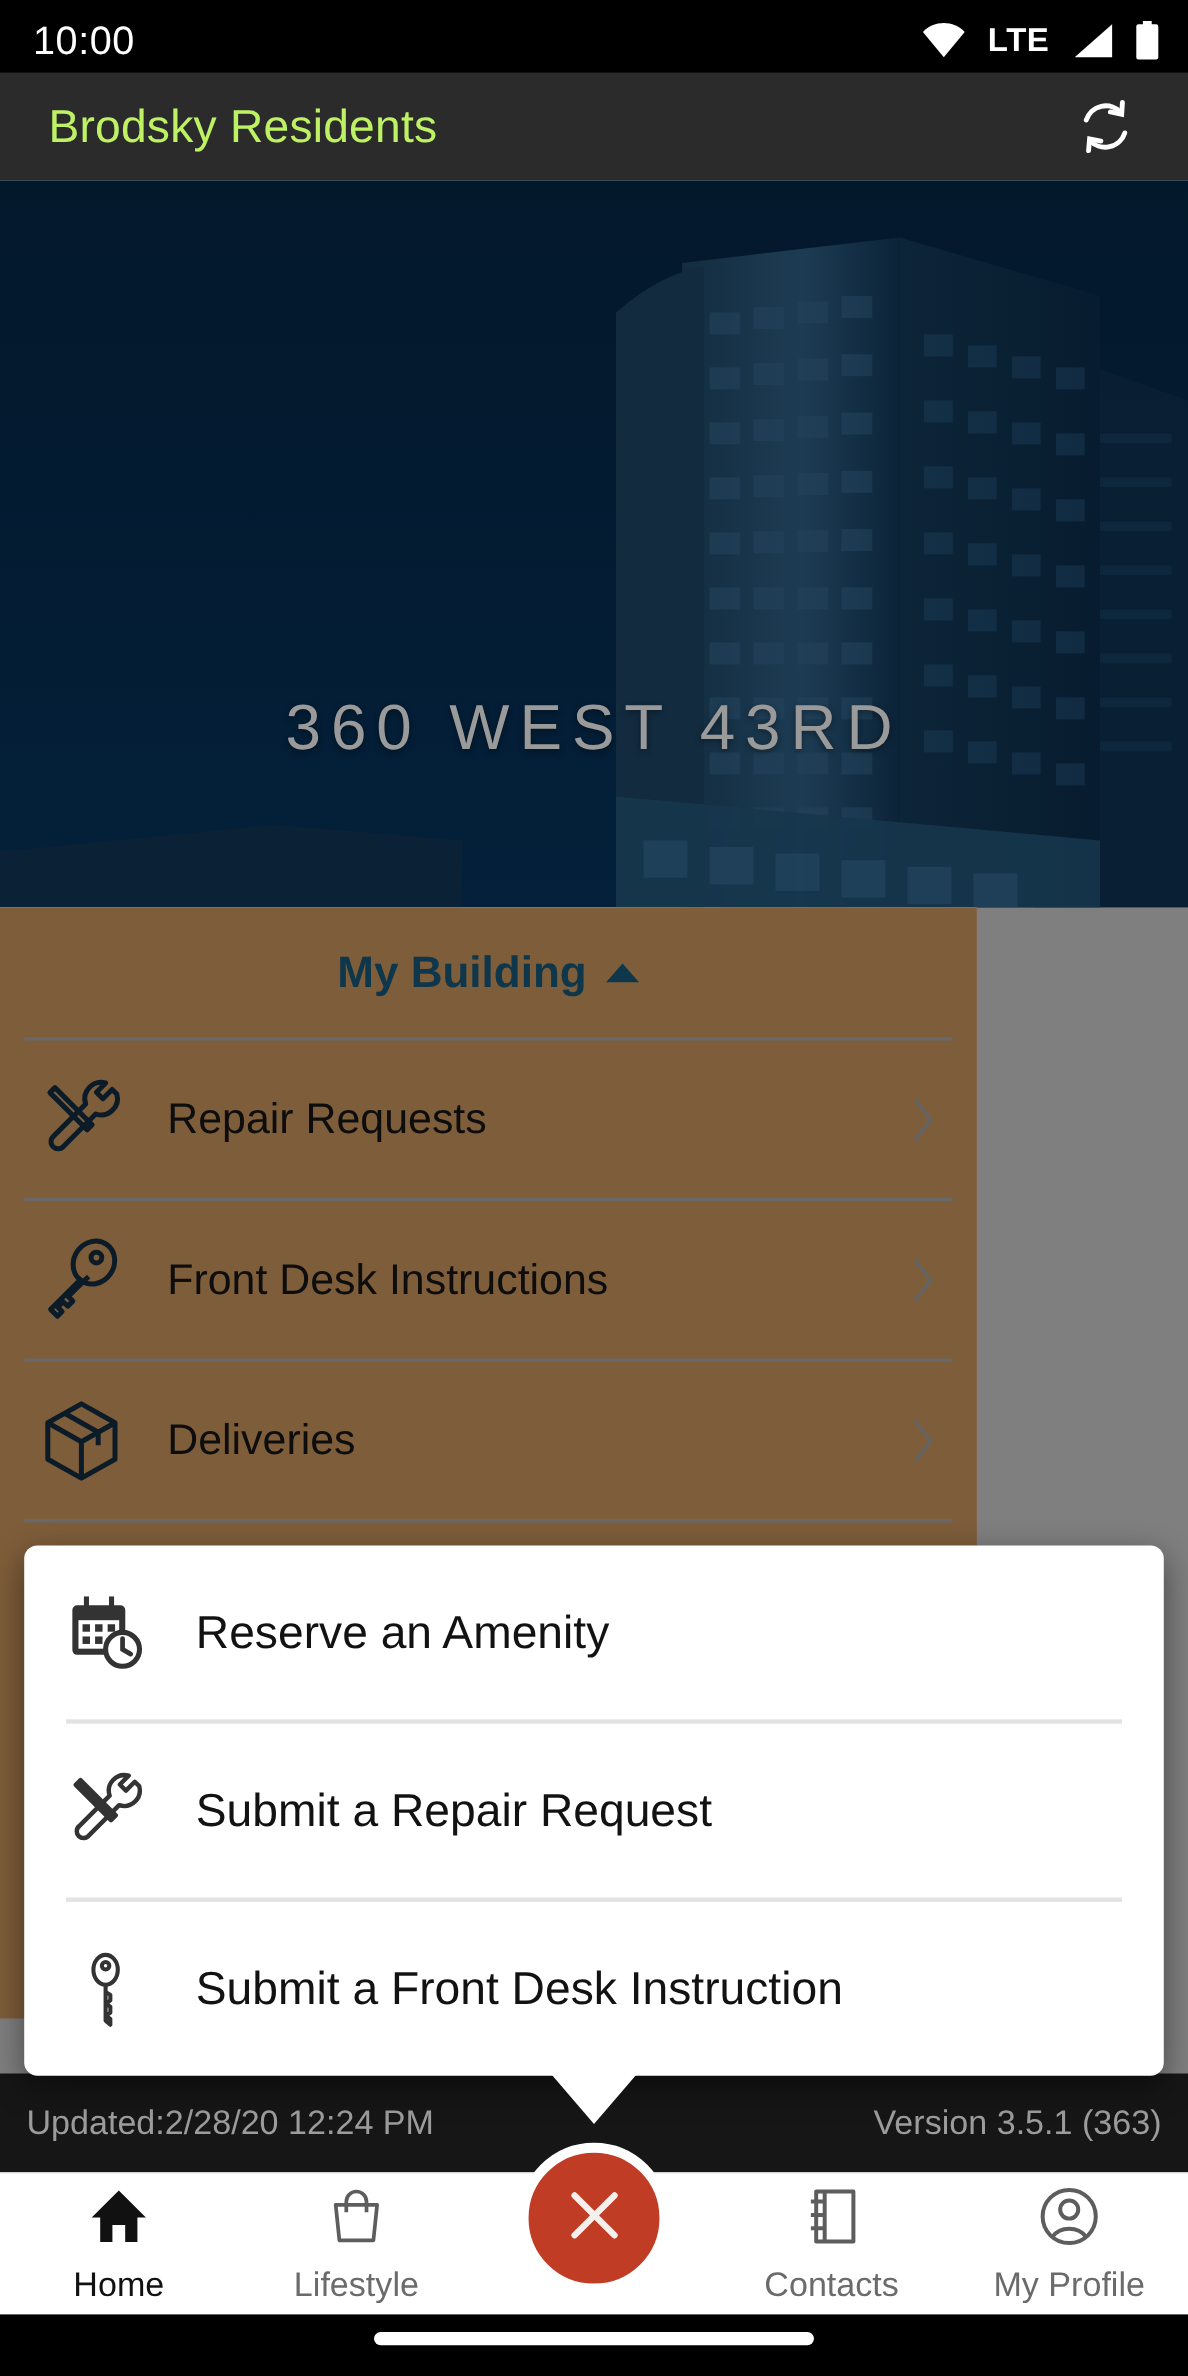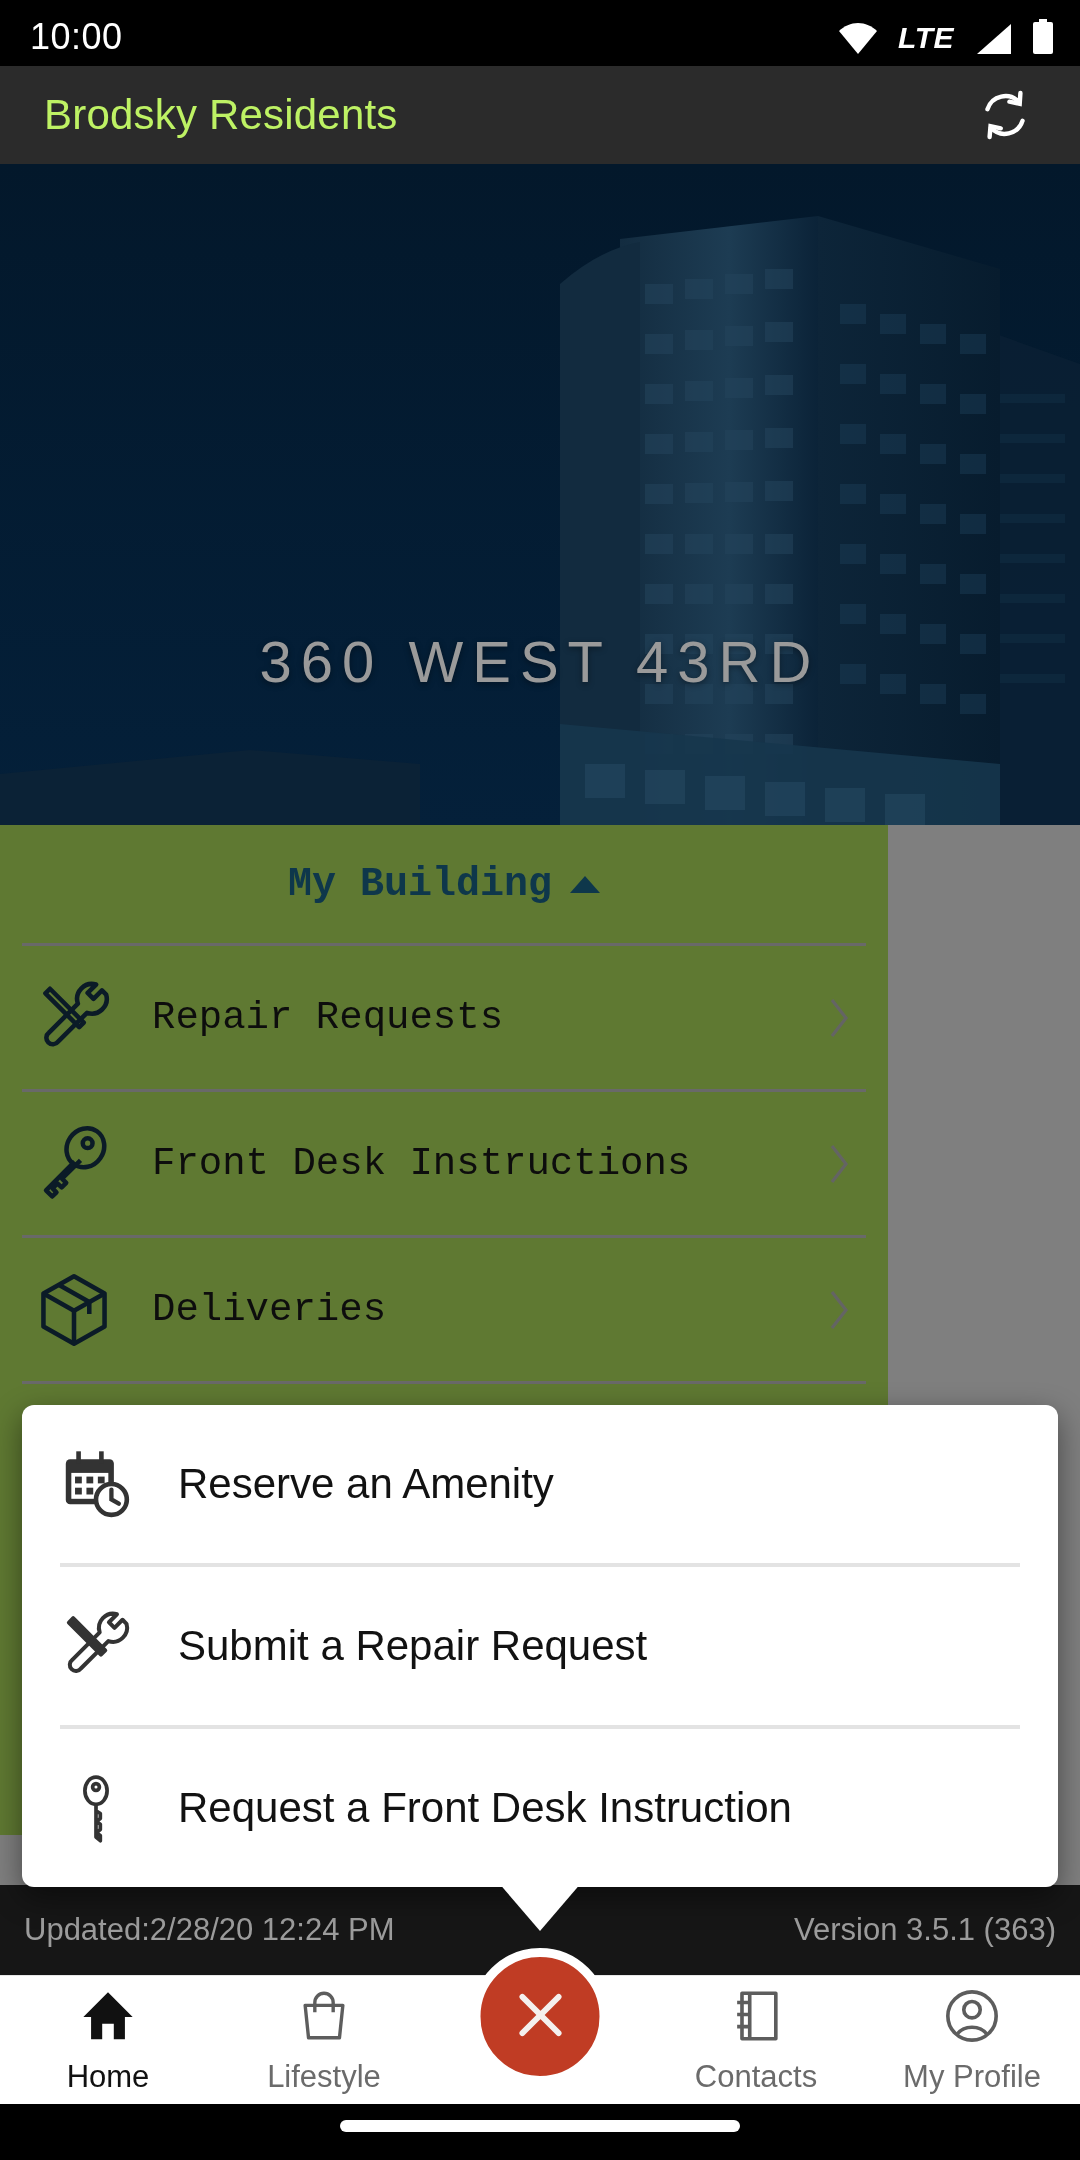--- a/index.html
+++ b/index.html
@@ -12,21 +12,21 @@
   .phone { position:relative; width:1080px; height:2160px; background:#fff; overflow:hidden; }
 
   
   .statusbar {
     position:absolute; top:0; left:0; width:1080px; height:74px;
     background:#000; color:#fff;
     display:flex; align-items:center; justify-content:space-between;
     padding:0 26px 0 30px;
   }
   .status-time { font-size:36px; letter-spacing:.5px; line-height:1; }
-  .status-icons { display:flex; align-items:flex-end; gap:20px;font-style:italic; }
+  .status-icons { display:flex; align-items:center; gap:20px; }
   .status-icons svg { display:block; }
   .lte-label { font-size:30px; font-weight:bold; letter-spacing:.5px; }
 
   
   .appbar {
     position:absolute; top:66px; left:0; width:1080px; height:98px;
     background:#2b2b2b; display:flex; align-items:center;
     justify-content:space-between; padding:0 38px 0 44px;
   }
   .appbar-title { color:#bef264; font-size:42px; letter-spacing:.2px; }
@@ -39,21 +39,21 @@
   }
   .hero-photo { position:absolute; inset:0; }
   .hero-title {
     position:absolute; left:0; right:0; top:464px;
     text-align:center; color:#9a9a9a;
     font-size:58px; letter-spacing:9px; font-weight:300;
     text-shadow:0 2px 6px rgba(0,0,0,.4);
   }
 
   
-  .content { position:absolute; top:825px; left:0; width:888px; height:1010px; background:#bef264;font-family:Liberation Mono, monospace; }
+  .content { position:absolute; top:825px; left:0; width:888px; height:1010px; background:#fdba74; }
   .section-head {
     height:118px; display:flex; align-items:center; justify-content:center; gap:18px;
   }
   .section-head-label { color:#1d6e96; font-size:40px; font-weight:bold; }
   .caret-up { width:0;height:0;border-left:15px solid transparent;border-right:15px solid transparent;border-bottom:17px solid #1d6e96; }
   .divider { height:3px; background:#d2d2d2; margin:0 22px; }
   .row { height:143px; display:flex; align-items:center; padding:0 26px 0 28px; }
   .row-icon { width:92px; min-width:92px; display:flex; align-items:center; justify-content:center; }
   .row-label { flex:1; font-size:39px; color:#1b1b1b; padding-left:32px; }
   .row-chevron { width:44px; display:flex; align-items:center; justify-content:center; }
@@ -374,21 +374,21 @@
     <div class="popup-div"></div>
 
     <div class="popup-item">
       <span class="popup-icon">
         <svg width="74" height="74" viewBox="0 0 24 24" fill="none" stroke="#333" stroke-width="1.2" stroke-linejoin="round">
           <ellipse cx="12" cy="6.4" rx="3.6" ry="4.4"></ellipse>
           <circle cx="12" cy="5.2" r="1.1"></circle>
           <path d="M12 10.8 L12 21.4 L13.4 22.6 L13.4 20.9 L12.1 20 L13.4 19 L13.4 17.3 L12.1 16.4 L13.4 15.4 L13.4 13.8 L12 12.9"></path>
         </svg>
       </span>
-      <span class="popup-label">Request a Front Desk Instruction</span>
+      <span class="popup-label">Submit a Front Desk Instruction</span>
     </div>
   </div>
   <div class="popup-arrow"></div>
 
   <div class="bottomnav">
     <div class="nav-item active">
       <span>
         <svg width="58" height="58" viewBox="0 0 24 24" fill="#111">
             <path d="M12 2.2 L22.2 12.4 L19 12.4 L19 21.6 L14.4 21.6 L14.4 15.2 L9.6 15.2 L9.6 21.6 L5 21.6 L5 12.4 L1.8 12.4 Z"></path>
           </svg>

